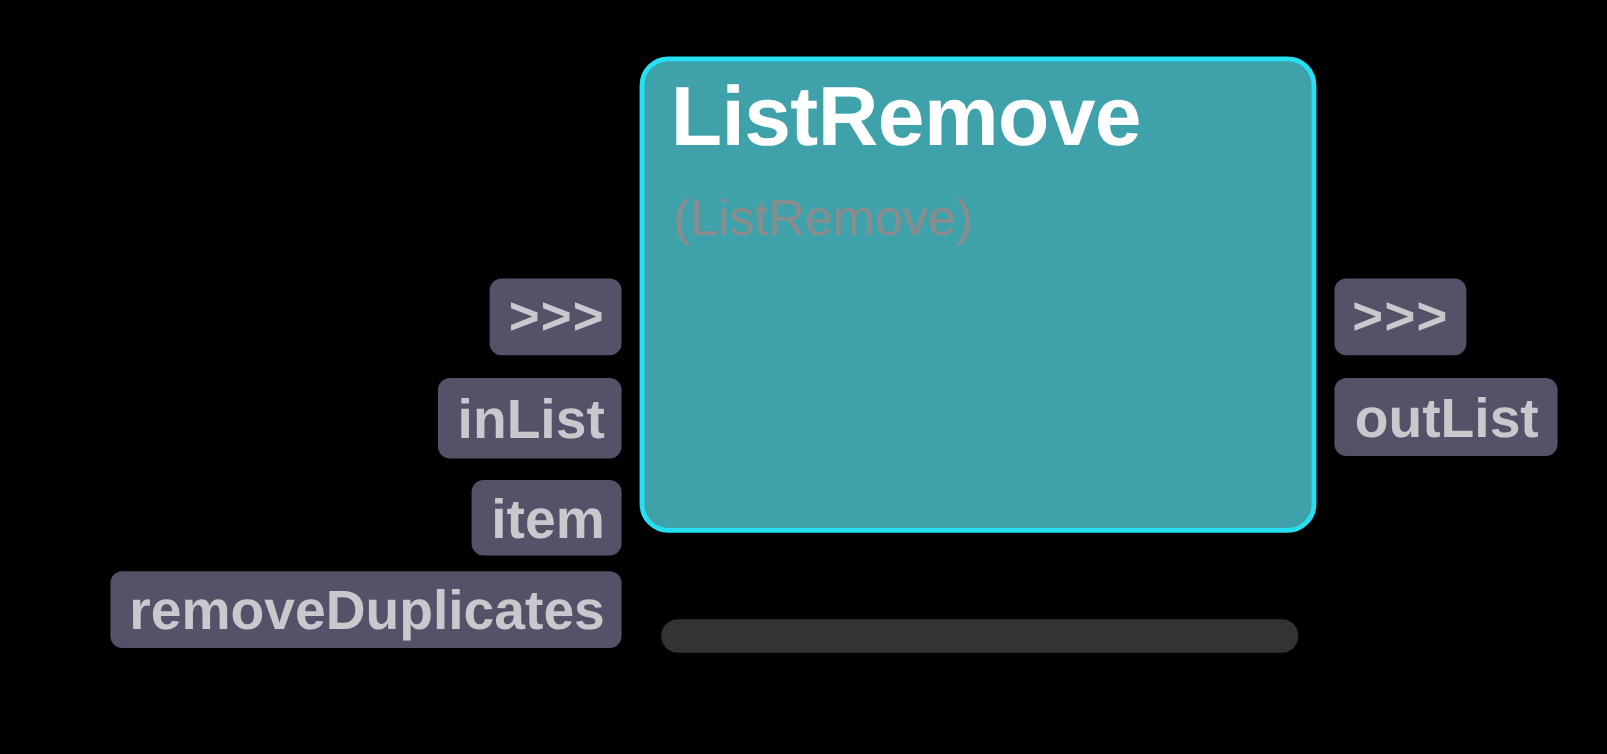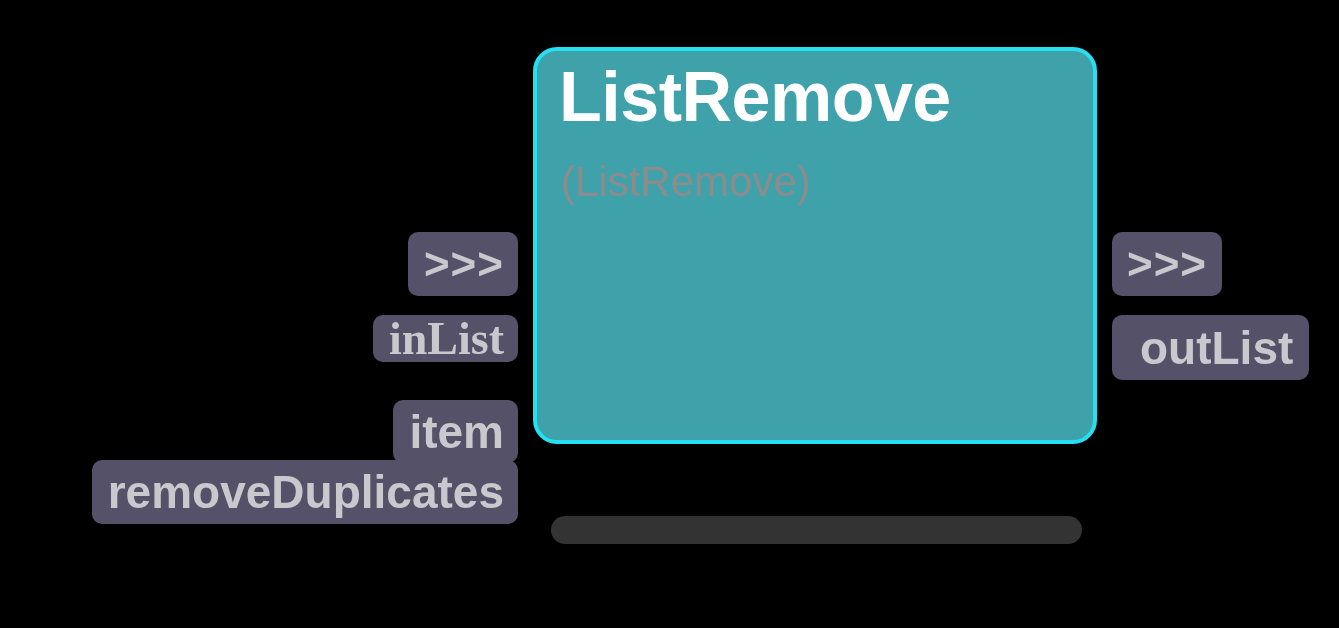--- a/index.html
+++ b/index.html
@@ -81,35 +81,35 @@
     white-space: nowrap;
     box-sizing: border-box;
   }
   .port.in {
     justify-content: flex-end;
     padding: 0 14px 0 16px;
     right: 821px;   
   }
   .port.out {
     justify-content: flex-start;
-    padding: 0 16px 0 28px;
+    padding: 0 16px 0 17px;
     left: 1112px;
   }
 
   .port-arrows {
     font-size: 44px;
     font-weight: bold;
     letter-spacing: 1px;
   }
 
   
   #port-in-exec   { top: 232px; height: 64px; }
-  #port-in-inlist { top: 315px; height: 47px; font-family: Liberation Serif, serif; }
+  #port-in-inlist { top: 315px; height: 67px; }
   #port-in-item   { top: 400px; height: 63px; }
-  #port-in-dups   { top: 460px; height: 64px; margin-left: 47px; }
+  #port-in-dups   { top: 476px; height: 64px; margin-left: 47px; }
 
   #port-out-exec    { top: 232px; height: 64px; width: 110px; justify-content: center; padding: 0; }
   #port-out-outlist { top: 315px; height: 65px; }
 </style>
 </head>
 <body>
 
 <div id="canvas">
 
   <div class="node">

